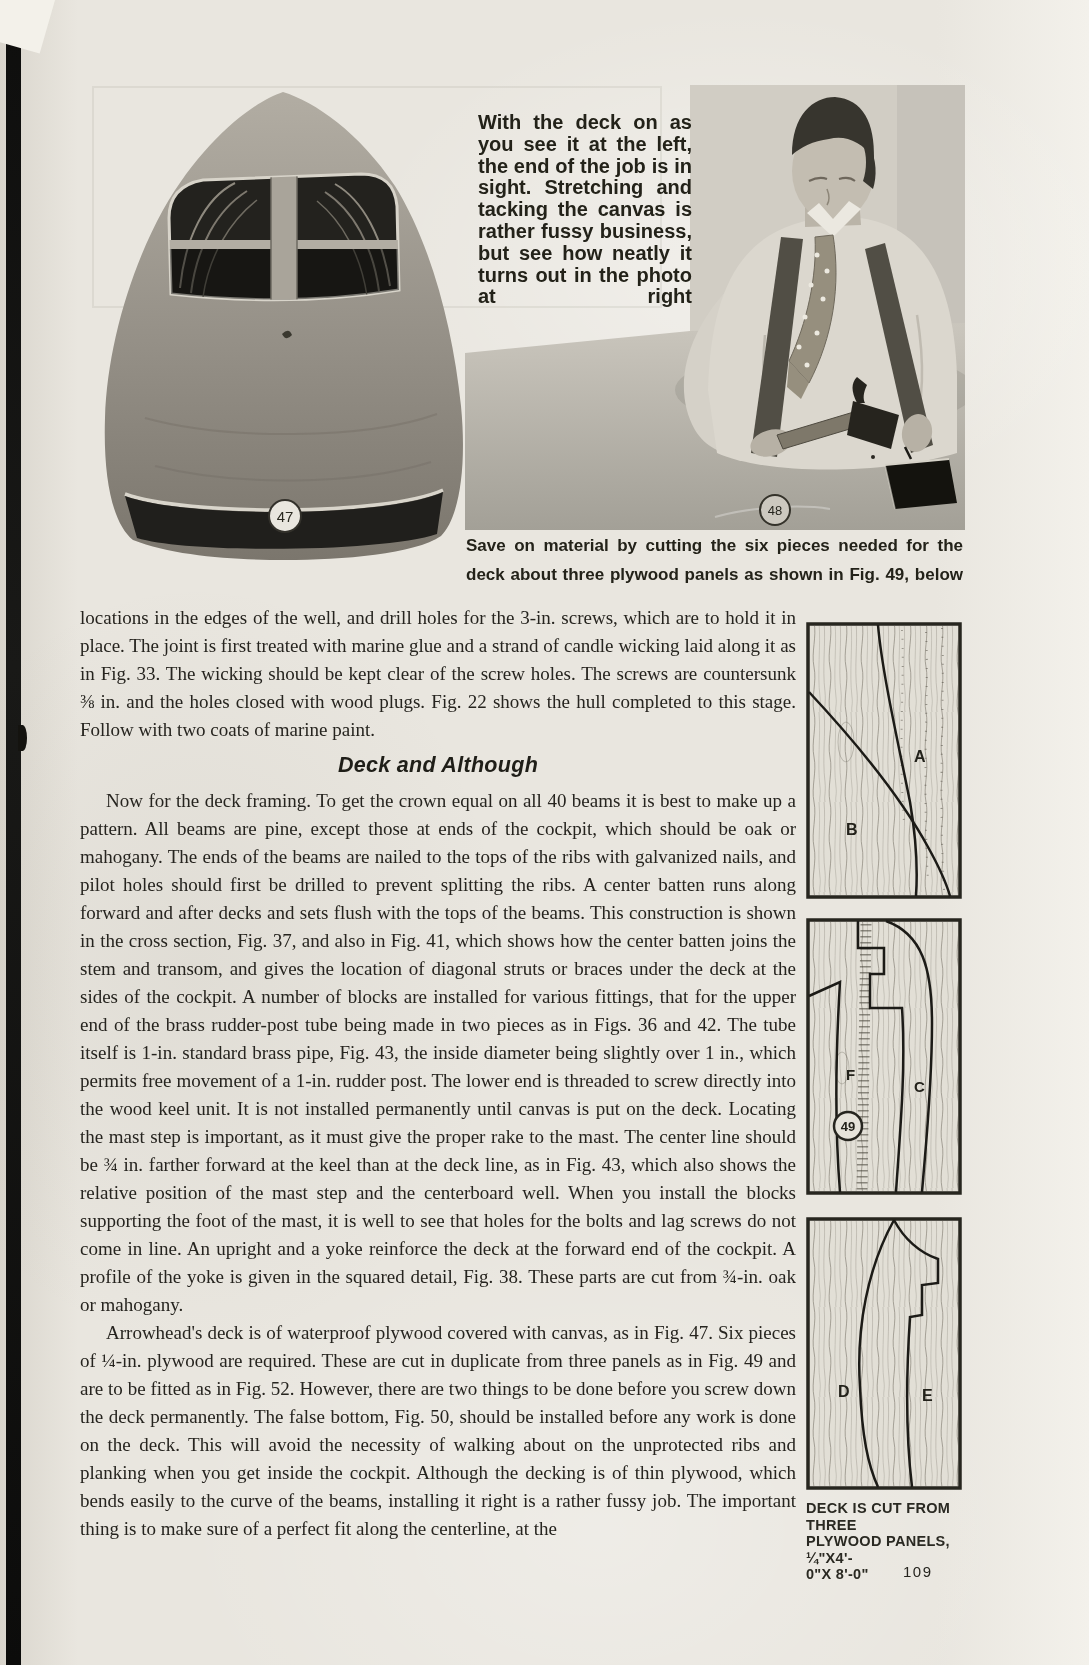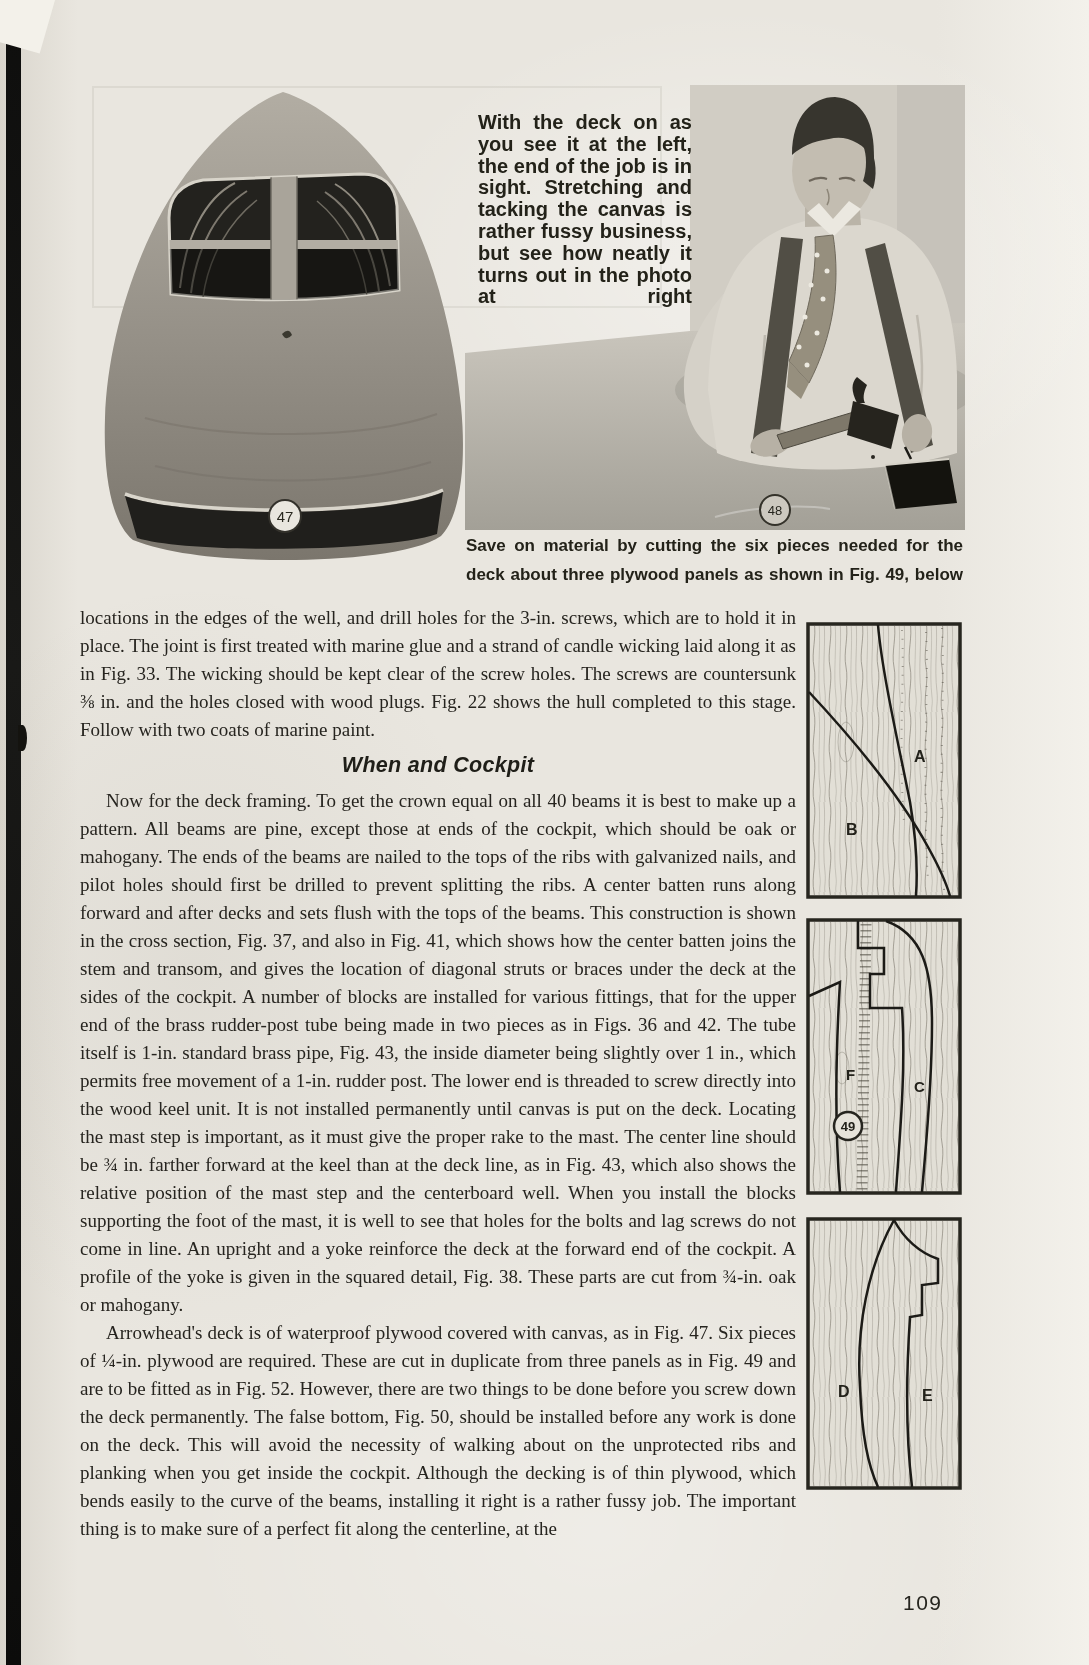--- a/index.html
+++ b/index.html
@@ -21,21 +21,21 @@
   .caption-top{left:478px;top:112px;width:214px;font-size:20px;line-height:21.8px;text-align:justify;text-align-last:justify;}
   .caption-mid{left:466px;top:531px;width:497px;font-size:17px;line-height:29px;text-align:justify;text-align-last:justify;}
   
   .article{left:80px;top:604px;width:716px;color:#26241f;font-size:19px;line-height:28px;text-align:justify;}
   .article p{margin:0;}
   .article p.indent{text-indent:26px;}
   .heading{margin:7px 0 8px;font-family:"Liberation Sans",sans-serif;font-style:italic;font-weight:bold;font-size:21.5px;text-align:center;color:#1f1e18;letter-spacing:.3px;}
   
   .panel{left:806px;width:156px;}
   .fig-caption{left:806px;top:1500px;width:180px;font-family:"Liberation Sans",sans-serif;font-weight:bold;font-size:14.5px;line-height:16.5px;color:#2a2922;letter-spacing:.3px;}
-  .pagenum{left:903px;top:1563px;font-family:"Liberation Sans",sans-serif;font-size:21px;color:#26251f;letter-spacing:1.5px;margin-top:28px;}
+  .pagenum{left:903px;top:1563px;font-family:"Liberation Sans",sans-serif;font-size:15px;color:#26251f;letter-spacing:1.5px;}
   svg{display:block;}
   text{font-family:"Liberation Sans",sans-serif;}
 </style>
 </head>
 <body>
 
 <div id="page">
 
   <div class="abs gutter"></div>
   <div class="abs tear-top"></div>
@@ -137,21 +137,21 @@
       <text x="310" y="430" font-size="13" text-anchor="middle" fill="#26251e">48</text>
     </g>
   </svg>
 
   <div class="abs cap caption-top">With the deck on as you see it at the left, the end of the job is in sight. Stretching and tacking the canvas is rather fussy business, but see how neatly it turns out in the photo at right</div>
 
   <div class="abs cap caption-mid">Save on material by cutting the six pieces needed for the deck about three plywood panels as shown in Fig. 49, below</div>
 
   <div class="abs article">
     <p>locations in the edges of the well, and drill holes for the 3-in. screws, which are to hold it in place. The joint is first treated with marine glue and a strand of candle wicking laid along it as in Fig. 33. The wicking should be kept clear of the screw holes. The screws are countersunk ⅜ in. and the holes closed with wood plugs. Fig. 22 shows the hull completed to this stage. Follow with two coats of marine paint.</p>
-    <div class="heading">When and Cockpit</div>
+    <div class="heading">Deck and Although</div>
     <p class="indent">Now for the deck framing. To get the crown equal on all 40 beams it is best to make up a pattern. All beams are pine, except those at ends of the cockpit, which should be oak or mahogany. The ends of the beams are nailed to the tops of the ribs with galvanized nails, and pilot holes should first be drilled to prevent splitting the ribs. A center batten runs along forward and after decks and sets flush with the tops of the beams. This construction is shown in the cross section, Fig. 37, and also in Fig. 41, which shows how the center batten joins the stem and transom, and gives the location of diagonal struts or braces under the deck at the sides of the cockpit. A number of blocks are installed for various fittings, that for the upper end of the brass rudder-post tube being made in two pieces as in Figs. 36 and 42. The tube itself is 1-in. standard brass pipe, Fig. 43, the inside diameter being slightly over 1 in., which permits free movement of a 1-in. rudder post. The lower end is threaded to screw directly into the wood keel unit. It is not installed permanently until canvas is put on the deck. Locating the mast step is important, as it must give the proper rake to the mast. The center line should be ¾ in. farther forward at the keel than at the deck line, as in Fig. 43, which also shows the relative position of the mast step and the centerboard well. When you install the blocks supporting the foot of the mast, it is well to see that holes for the bolts and lag screws do not come in line. An upright and a yoke reinforce the deck at the forward end of the cockpit. A profile of the yoke is given in the squared detail, Fig. 38. These parts are cut from ¾-in. oak or mahogany.</p>
     <p class="indent">Arrowhead's deck is of waterproof plywood covered with canvas, as in Fig. 47. Six pieces of ¼-in. plywood are required. These are cut in duplicate from three panels as in Fig. 49 and are to be fitted as in Fig. 52. However, there are two things to be done before you screw down the deck permanently. The false bottom, Fig. 50, should be installed before any work is done on the deck. This will avoid the necessity of walking about on the unprotected ribs and planking when you get inside the cockpit. Although the decking is of thin plywood, which bends easily to the curve of the beams, installing it right is a rather fussy job. The important thing is to make sure of a perfect fit along the centerline, at the</p>
   </div>
 
   <svg class="abs panel" style="top:622px;" width="156" height="277" viewBox="0 0 156 277">
     <defs>
       <pattern id="gA" width="16" height="90" patternUnits="userSpaceOnUse">
         <path d="M8,0 C11,15 5,30 8,45 C11,60 5,75 8,90" stroke="#6e6a5f" stroke-width="1" fill="none" opacity=".55"></path>
         <path d="M2,0 C4,20 0,45 3,70 C4,80 2,85 3,90" stroke="#7a766b" stroke-width=".8" fill="none" opacity=".4"></path>
         <path d="M13,0 C15,25 11,50 14,75 C15,82 13,86 14,90" stroke="#7a766b" stroke-width=".8" fill="none" opacity=".35"></path>
@@ -199,16 +199,21 @@
       </pattern>
     </defs>
     <rect x="2" y="2" width="152" height="269" fill="#e2dfd6" stroke="#27261f" stroke-width="3.5"></rect>
     <rect x="4" y="4" width="148" height="265" fill="url(#gC)"></rect>
     <path d="M88,3 C62,50 50,110 54,170 C56,220 62,248 72,270" stroke="#1c1b17" stroke-width="2.5" fill="none"></path>
     <path d="M88,3 C98,22 114,36 132,42 L132,66 L116,68 L116,98 L104,100 C100,160 100,220 106,270" stroke="#1c1b17" stroke-width="2.5" fill="none"></path>
     <text x="32" y="180" font-size="16" font-weight="bold" fill="#23221b">D</text>
     <text x="116" y="184" font-size="16" font-weight="bold" fill="#23221b">E</text>
   </svg>
 
+  <div class="abs fig-caption">
+    <div>DECK IS CUT FROM THREE</div>
+    <div>PLYWOOD PANELS, ¼"X4'-</div>
+    <div>0"X 8'-0"</div>
+  </div>
 
   <div class="abs pagenum">109</div>
 
 </div>
 
 </body></html>

